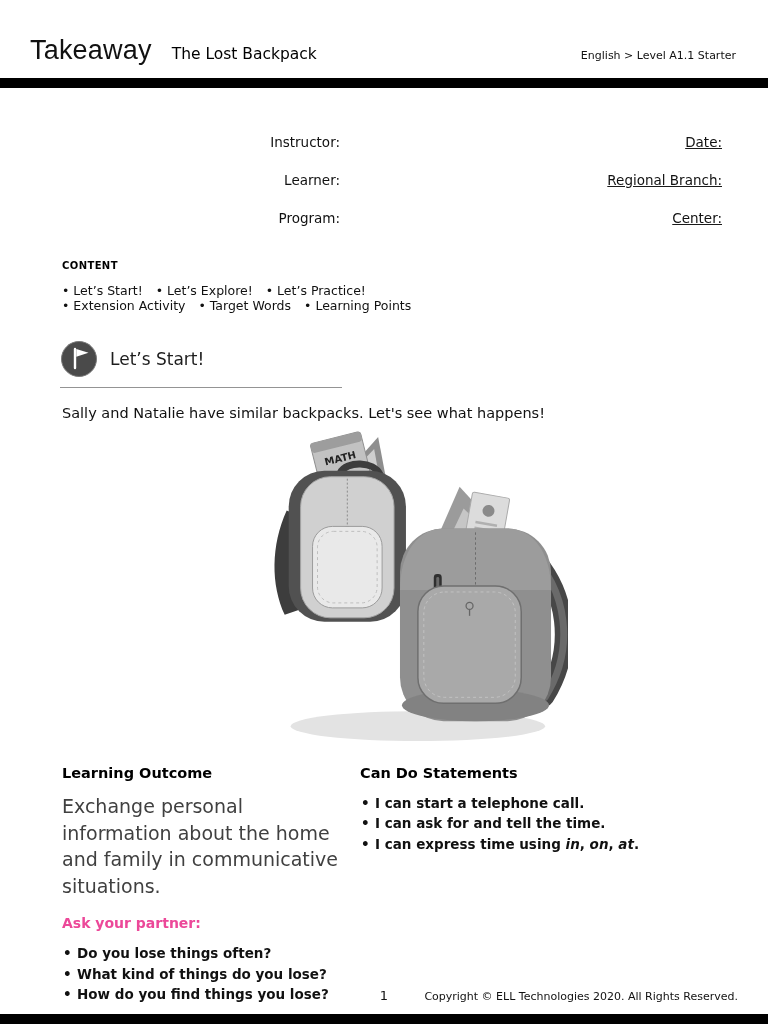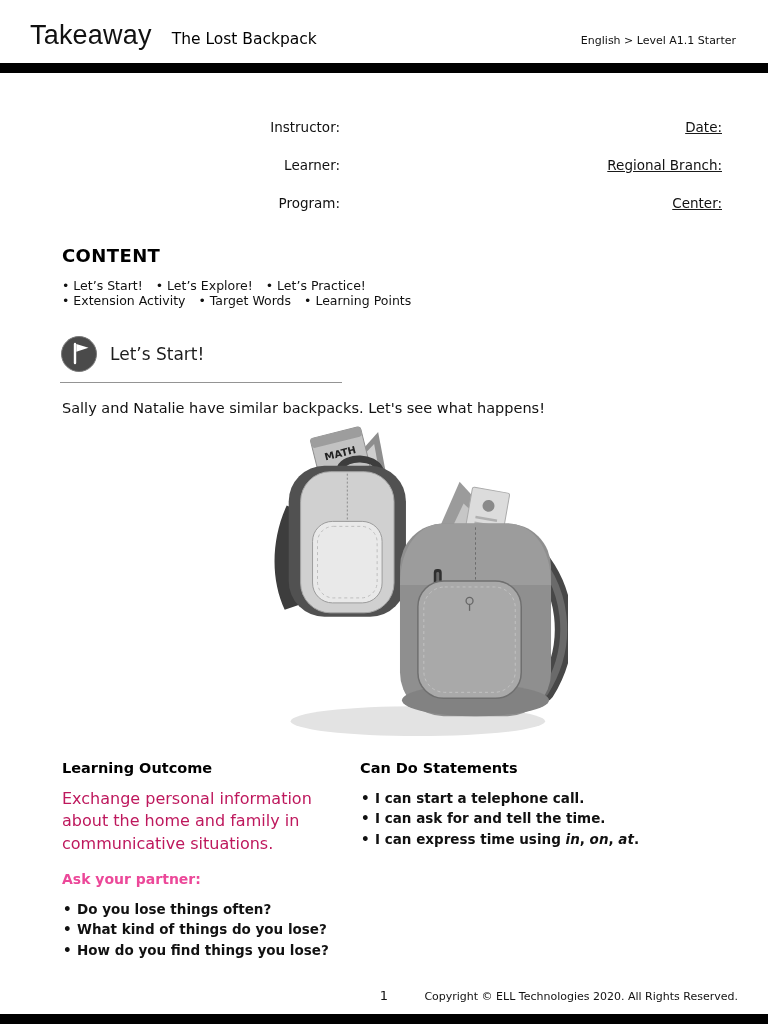--- a/index.html
+++ b/index.html
@@ -3,55 +3,55 @@
 <meta charset="utf-8">
 <style>
   * { margin:0; padding:0; box-sizing:border-box; }
   html, body { background:#ffffff; }
   .page {
     position:relative; width:768px; height:1024px; margin:0 auto;
     background:#ffffff; color:#1a1a1a; overflow:hidden;
     font-family:"DejaVu Sans", sans-serif;
   }
   
-  .header { display:flex; align-items:baseline; padding:20px 32px 12px 30px; }
+  .header { display:flex; align-items:baseline; padding:35px 32px 12px 30px; }
   .brand { font-family:"Liberation Sans", sans-serif; font-size:27px; font-weight:400; color:#111; letter-spacing:.2px; }
   .doc-title { font-size:15.5px; font-weight:500; margin-left:20px; color:#000; }
   .level { margin-left:auto; font-size:11px; color:#111; }
   .bar-top, .bar-bottom { height:10px; background:#000; width:100%; }
   .bar-bottom { position:absolute; bottom:0; left:0; }
   
   .form { margin:46px 40px 0 62px; }
   .form-row { display:flex; margin-bottom:19px; }
   .field { display:flex; align-items:flex-end; height:19px;flex-direction:column; }
   .field.left  { width:284px; margin-right:15px; }
   .field.right { flex:1;text-decoration:underline; }
   .field-label { font-size:13.5px; white-space:nowrap; padding-right:6px; color:#111; }
   .dotted { flex:1; border-bottom:1.6px dotted #555; height:16px; }
   
-  .content-heading { margin:31px 0 0 62px; font-size:18px; font-weight:bold; letter-spacing:.4px; color:#000; }
+  .content-heading { margin:31px 0 0 62px; font-size:10px; font-weight:bold; letter-spacing:.4px; color:#000; }
   .content-line { margin:12px 40px 0 62px; font-size:12.5px; color:#111; }
   .content-line .inline-item { margin-right:13px; white-space:nowrap; }
   
   .section-head {
     margin:27px 0 0 60px; width:282px;
     border-bottom:1px solid #949494; padding-bottom:9px;
     display:flex; align-items:center;
   }
   .flag-badge { width:38px; height:38px; flex:0 0 38px; }
   .section-title { font-size:17px; font-weight:normal; margin-left:12px; color:#1d1d1d; }
   .intro { margin:17px 40px 0 62px; font-size:14.5px; color:#111; }
   
   .figure { margin:10px 0 0 228px; width:340px; height:318px; }
   
   .columns { display:flex; margin:16px 40px 0 62px; }
   .col-left { width:284px; margin-right:14px; }
   .col-right { flex:1; }
   .col-heading { font-size:14.5px; font-weight:bold; color:#000; margin-bottom:12px; }
-  .col-body { font-size:16px; line-height:1.4; color:#be185d; }
+  .col-body { font-size:19px; line-height:1.4; color:#404040; }
   .sub-heading { font-size:14px; font-weight:bold; color:#ec4899; margin-top:16px; margin-bottom:12px; }
   ul.bullets { list-style:none;font-weight:bold; }
   ul.bullets li { font-size:13.5px; line-height:1.5; padding-left:15px; position:relative; color:#111; }
   ul.bullets li::before { content:"•"; position:absolute; left:1px; }
   
   .footer { position:absolute; left:0; right:0; bottom:20px; height:16px; }
   .page-number { position:absolute; left:0; right:0; text-align:center; font-size:13px; color:#111; }
   .copyright { position:absolute; right:30px; top:2px; font-size:11px; color:#111; }
 </style>
 </head>

